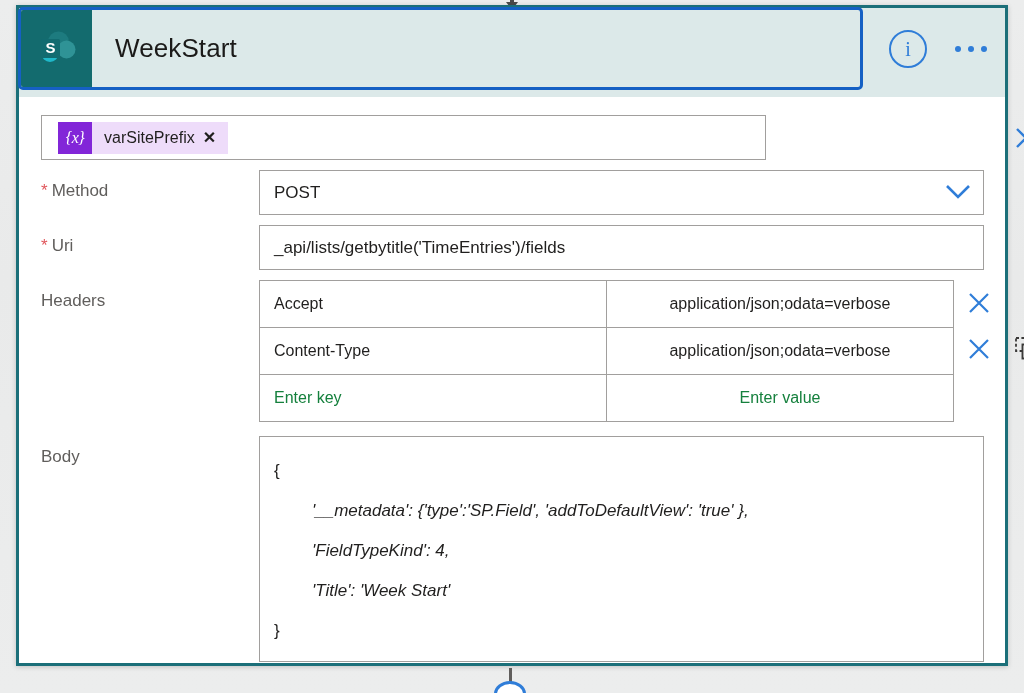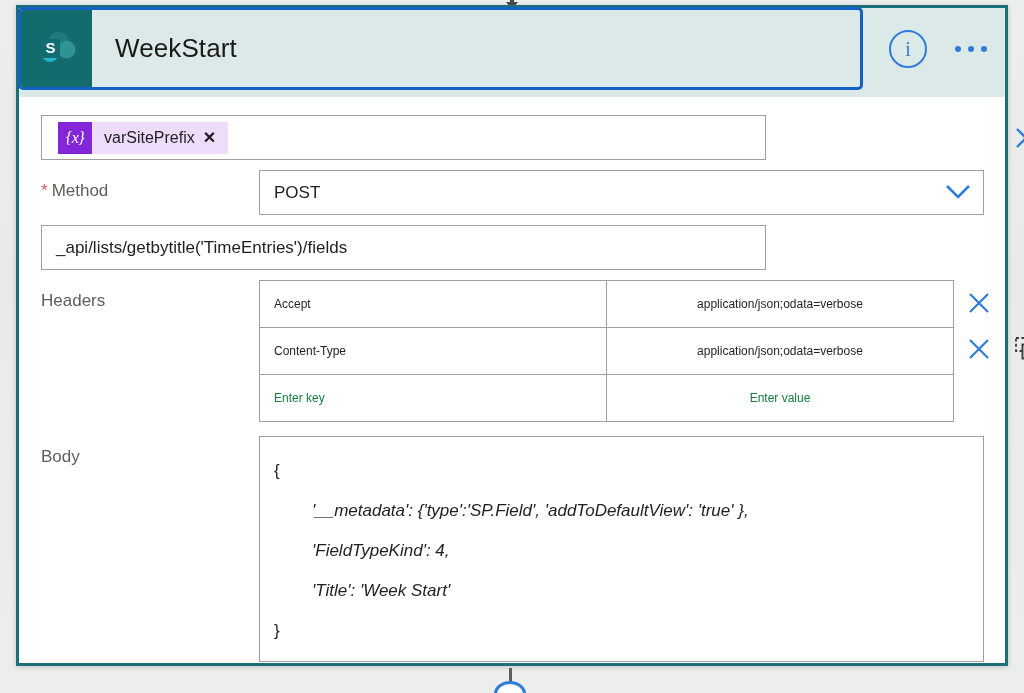--- a/index.html
+++ b/index.html
@@ -240,21 +240,21 @@
   
   .kv-table {
     width: 636px;
     border-collapse: collapse;
     table-layout: fixed;
   }
   .kv-table td {
     border: 1px solid #a19f9d;
     height: 46px;
     padding: 0 14px;
-    font-size: 12px;
+    font-size: 16px;
     color: #201f1e;
     background: #ffffff;
     vertical-align: middle;
     overflow: hidden;
     white-space: nowrap;
   }
   .kv-table td.ph { color: #15803d; }
   .kv-col-key { width: 318px; }
   .kv-col-val { width: 318px; text-align: center; }
 
@@ -356,20 +356,23 @@
             <span class="chev">
               <svg width="26" height="18" viewBox="0 0 26 18">
                 <path d="M2 3 L13 14 L24 3" stroke="#2f7dd8" stroke-width="2.6" fill="none"></path>
               </svg>
             </span>
           </div>
         </div>
       </div>
 
       <div class="form-row">
+        <div class="field-label">
+          <span class="req-star">*</span><span>Uri</span>
+        </div>
         <div class="field-control">
           <div class="input-box">_api/lists/getbytitle('TimeEntries')/fields</div>
         </div>
       </div>
 
       <div class="form-row" style="margin-bottom:14px;">
         <div class="field-label">Headers</div>
         <div class="field-control">
           <div class="kv-wrap">
             <table class="kv-table">

